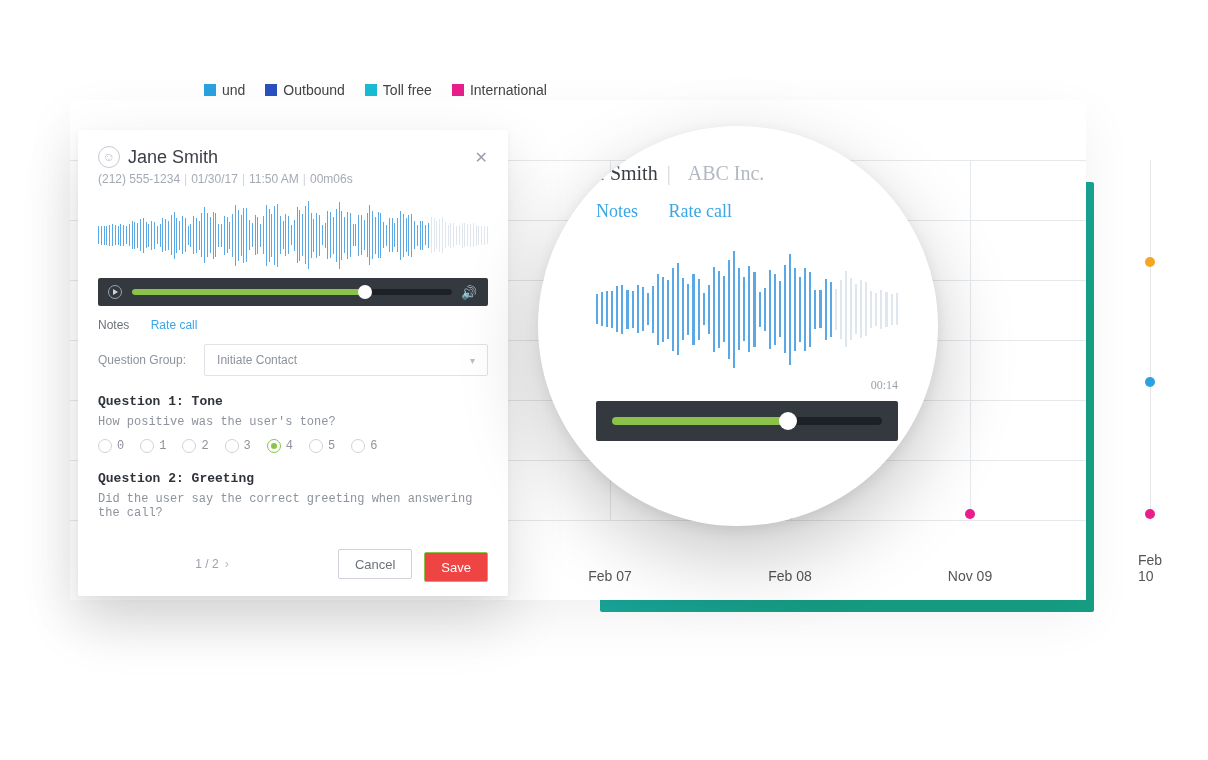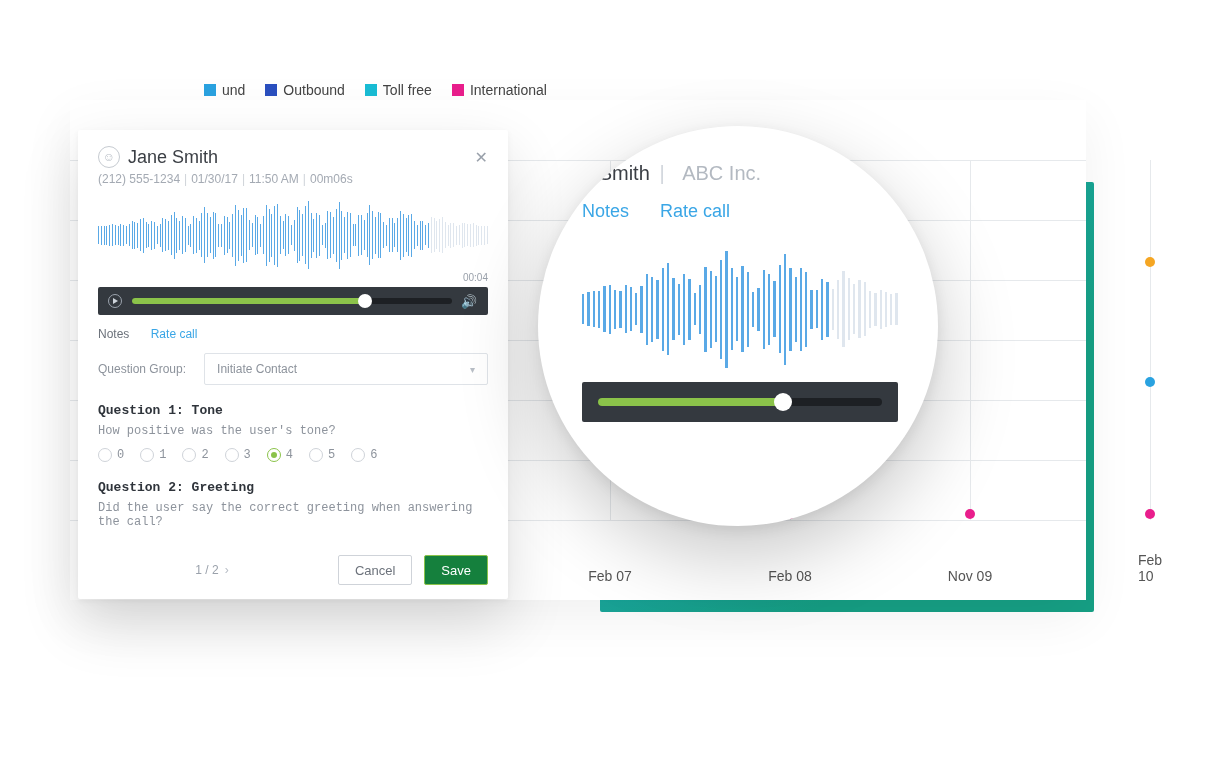--- a/index.html
+++ b/index.html
@@ -175,33 +175,33 @@
   }
   .pager { color: #9aa1ab; font-size: 12px; display: flex;
            align-items: center; gap: 6px; margin-right: auto;
            margin-left: auto; }
   .pager .chev { color: #b8bec6; }
   .btn {
     height: 30px; padding: 0 16px; border-radius: 2px;
     border: 1px solid #cfd3d9; background: #fff; color: #6c727b;
     font-size: 13px; cursor: pointer;
   }
-  .btn.primary { background: #15803d; border-color: #8bc34a; color: #fff; }
+  .btn.primary { background: #ef4444; border-color: #8bc34a; color: #fff; margin-top: 6px; }
 
   
   .bubble {
     position: absolute;
     left: 538px; top: 126px;
     width: 400px; height: 400px;
     border-radius: 50%;
     background: #fff;
     box-shadow: 0 30px 80px rgba(0,0,0,0.22), 0 4px 14px rgba(0,0,0,0.08);
     overflow: hidden;
   }
-  .bubble-inner { position: absolute; left: 44px; right: 40px; top: 36px; }
+  .bubble-inner { position: absolute; left: 58px; right: 40px; top: 36px; font-family: Liberation Serif, serif; }
   .bubble .title { font-size: 20px; color: #3b3f45; }
   .bubble .title .sub { color: #b3b9c1; margin-left: 8px; font-weight: 400; }
   .bubble .title .divider { color: #d0d5db; margin: 0 4px; }
   .bubble .tabs2 { margin-top: 16px; font-size: 18px; }
   .bubble .tabs2 a { margin-right: 26px; color: #3aa6e6; cursor: pointer; }
   .bubble .wf-wrap { margin-top: 22px; }
   .bubble .waveform.big { height: 130px; gap: 3px; }
   .bubble .waveform.big span { width: 4px; }
   .bubble .wf-time2 {
     text-align: right; font-size: 12px; color: #9aa1ab; margin-top: 4px;
@@ -426,21 +426,20 @@
         <span class="faded" style="height: 24px;"></span>
         <span class="faded" style="height: 22px;"></span>
         <span class="faded" style="height: 23px;"></span>
         <span class="faded" style="height: 24px;"></span>
         <span class="faded" style="height: 21px;"></span>
         <span class="faded" style="height: 19px;"></span>
         <span class="faded" style="height: 19px;"></span>
         <span class="faded" style="height: 19px;"></span>
         <span class="faded" style="height: 18px;"></span>
       </div>
-    <div class="wf-time">00:04</div>
 
     <div class="player">
       <span class="play"></span>
       <div class="track">
         <div class="fill" id="fill-small" style="width: 73%;"></div>
         <div class="knob" id="knob-small" style="left: 73%;"></div>
       </div>
       <span class="vol">🔊</span>
     </div>
 
@@ -574,20 +573,21 @@
             <span class="faded" style="height: 50px;"></span>
             <span class="faded" style="height: 58px;"></span>
             <span class="faded" style="height: 54px;"></span>
             <span class="faded" style="height: 37px;"></span>
             <span class="faded" style="height: 33px;"></span>
             <span class="faded" style="height: 39px;"></span>
             <span class="faded" style="height: 35px;"></span>
             <span class="faded" style="height: 31px;"></span>
             <span class="faded" style="height: 32px;"></span>
           </div>
+        <div class="wf-time2">00:14</div>
         <div class="player2">
           <div class="track">
             <div class="fill" id="fill-big" style="width: 65%;"></div>
             <div class="knob" id="knob-big" style="left: 65%;"></div>
           </div>
         </div>
       </div>
     </div>
   </div>
 

